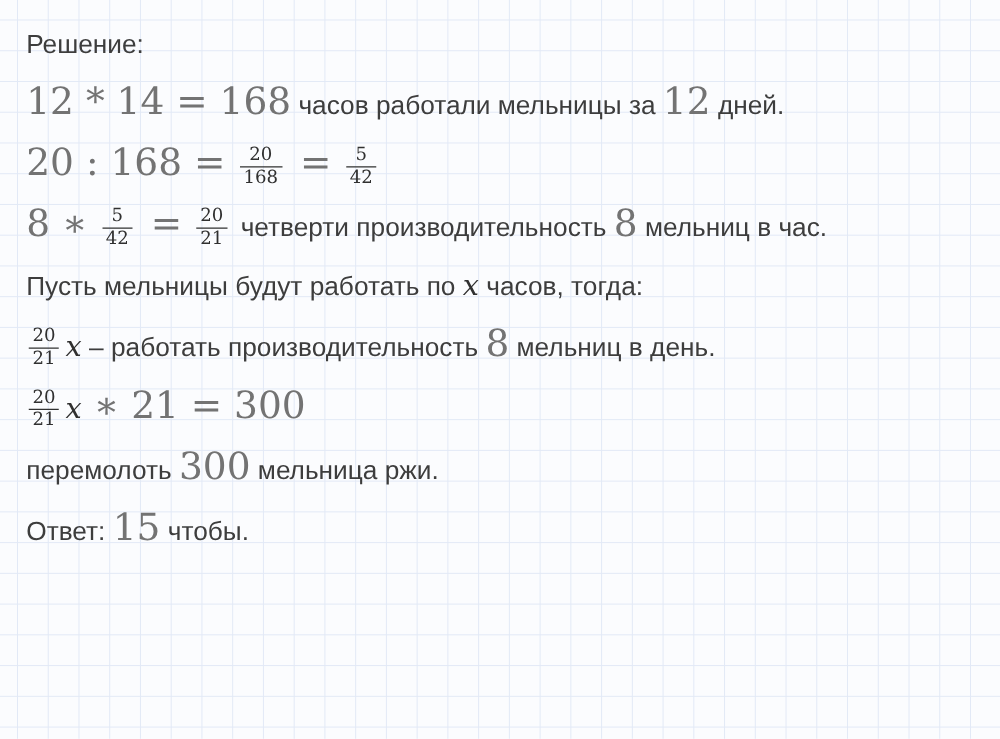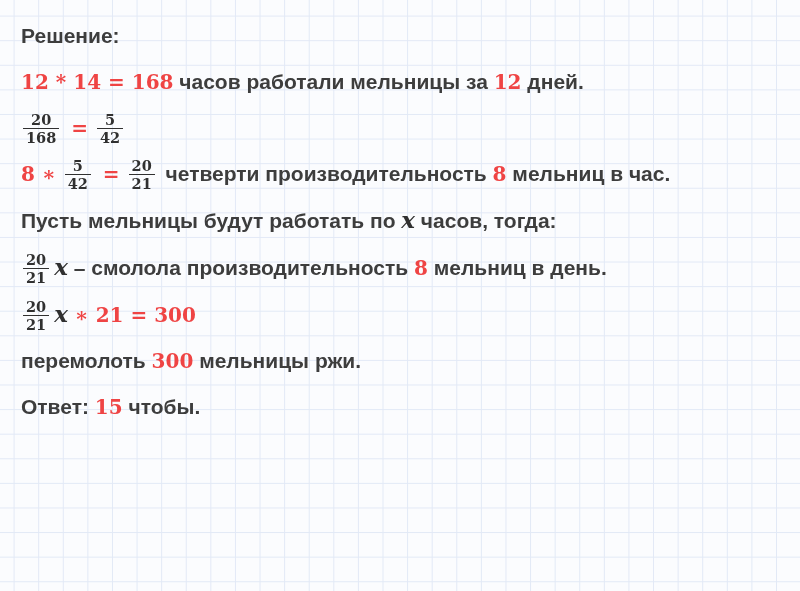--- a/index.html
+++ b/index.html
@@ -21,31 +21,30 @@
   }
   .page {
     box-sizing: border-box;
     padding: 14px 10px 0 21px;
   }
   .line {
     white-space: pre-wrap;
     min-height: 46px;
     line-height: 44px;
     display: block;
-    font-weight: bold;
   }
   .heading, .t {
     font-family: "Liberation Sans", sans-serif;
     font-size: 21px;
     color: #3d3d3d;
   }
   .m {
     font-family: "DejaVu Serif", serif;
-    font-size: 20px;
-    color: #ef4444;
+    font-size: 30px;
+    color: #737373;
   }
   .i {
     font-family: "DejaVu Serif", serif;
     font-style: italic;
     font-size: 23px;
     color: #303030;
   }
   .frac {
     display: inline-flex;
     flex-direction: column;
@@ -60,21 +59,21 @@
   .frac .num { display: block; padding: 0 3px; }
   .frac .den { display: block; padding: 0 3px; border-top: 1.4px solid #303030; }
 </style>
 </head>
 <body>
 
 <div class="page">
   <div class="line heading">Решение:</div>
   <div id="solution-lines">
       <div class="line"><span class="m">12 * 14 = 168</span><span class="t"> часов работали мельницы за </span><span class="m">12</span><span class="t"> дней.</span></div>
-      <div class="line"><span class="frac"><span class="num">20</span><span class="den">168</span></span><span class="m"> = </span><span class="frac"><span class="num">5</span><span class="den">42</span></span></div>
+      <div class="line"><span class="m">20 : 168 = </span><span class="frac"><span class="num">20</span><span class="den">168</span></span><span class="m"> = </span><span class="frac"><span class="num">5</span><span class="den">42</span></span></div>
       <div class="line"><span class="m">8 ∗ </span><span class="frac"><span class="num">5</span><span class="den">42</span></span><span class="m"> = </span><span class="frac"><span class="num">20</span><span class="den">21</span></span><span class="t"> четверти производительность </span><span class="m">8</span><span class="t"> мельниц в час.</span></div>
       <div class="line"><span class="t">Пусть мельницы будут работать по </span><span class="i">x</span><span class="t"> часов, тогда:</span></div>
-      <div class="line"><span class="frac"><span class="num">20</span><span class="den">21</span></span><span class="i">x</span><span class="t"> – смолола производительность </span><span class="m">8</span><span class="t"> мельниц в день.</span></div>
+      <div class="line"><span class="frac"><span class="num">20</span><span class="den">21</span></span><span class="i">x</span><span class="t"> – работать производительность </span><span class="m">8</span><span class="t"> мельниц в день.</span></div>
       <div class="line"><span class="frac"><span class="num">20</span><span class="den">21</span></span><span class="i">x</span><span class="m"> ∗ 21 = 300</span></div>
-      <div class="line"><span class="t">перемолоть </span><span class="m">300</span><span class="t"> мельницы ржи.</span></div>
+      <div class="line"><span class="t">перемолоть </span><span class="m">300</span><span class="t"> мельница ржи.</span></div>
       <div class="line"><span class="t">Ответ: </span><span class="m">15</span><span class="t"> чтобы.</span></div>
     </div>
 </div>
 
 </body></html>

